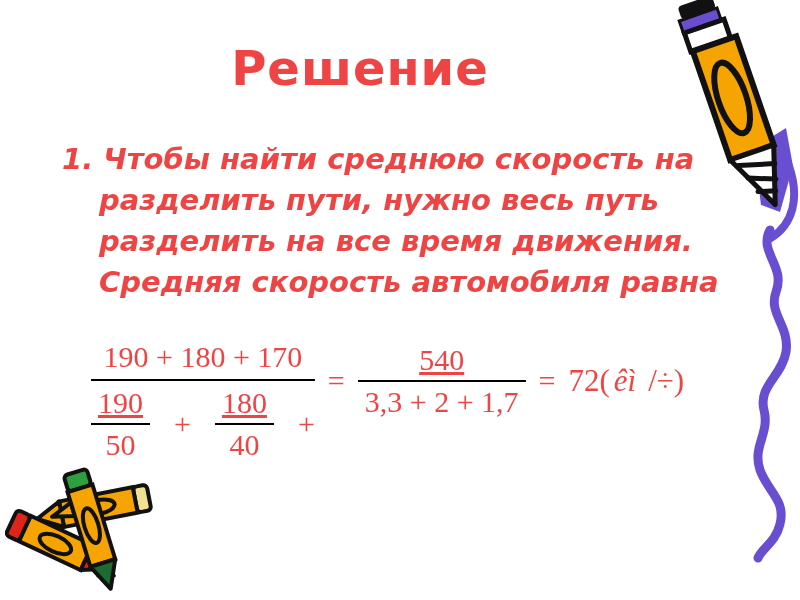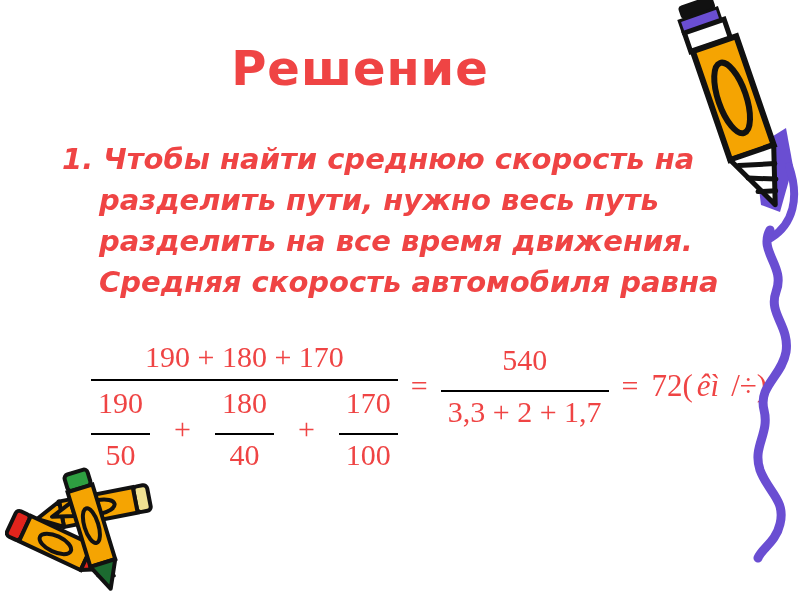--- a/index.html
+++ b/index.html
@@ -38,21 +38,21 @@
     border-bottom:2px solid #000; padding:0 12px 5px; white-space:nowrap;
   }
   .bigfrac > .bigden {
     display:inline-flex; align-items:center; justify-content:center;
     gap:24px; padding-top:5px;
   }
   .frac {
     display:inline-flex; flex-direction:column; align-items:stretch;
     text-align:center;
   }
-  .frac .fnum { border-bottom:2px solid #000; padding:0 7px 13px; white-space:nowrap; }
+  .frac .fnum { border-bottom:2px solid #000; padding:0 7px 3px; white-space:nowrap;text-decoration:underline; }
   .frac .fden { padding:3px 7px 0; white-space:nowrap; }
   .plus, .eq { white-space:nowrap; }
   .result { white-space:nowrap; font-size:31px; }
   .result .unit { font-style:italic; margin-left:4px; }
   .result .suffix { margin-left:12px; }
 
   
   .art-right { position:absolute; top:0; right:0; width:160px; height:600px; }
   .art-crayons { position:absolute; left:5px; top:452px; width:200px; height:148px; }
 </style>
@@ -77,24 +77,20 @@
         <span class="frac">
           <span class="fnum">190</span>
           <span class="fden">50</span>
         </span>
         <span class="plus">+</span>
         <span class="frac">
           <span class="fnum">180</span>
           <span class="fden">40</span>
         </span>
         <span class="plus">+</span>
-        <span class="frac">
-          <span class="fnum">170</span>
-          <span class="fden">100</span>
-        </span>
       </span>
     </span>
     <span class="eq">=</span>
     <span class="frac">
       <span class="fnum">540</span>
       <span class="fden">3,3 + 2 + 1,7</span>
     </span>
     <span class="eq">=</span>
     <span class="result"><span>72(</span><span class="unit">êì</span><span class="suffix">/÷)</span></span>
   </div>

